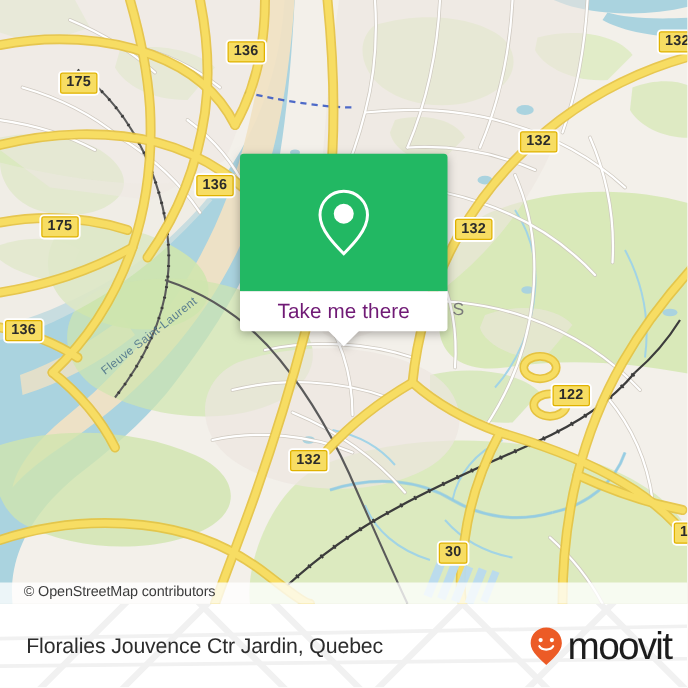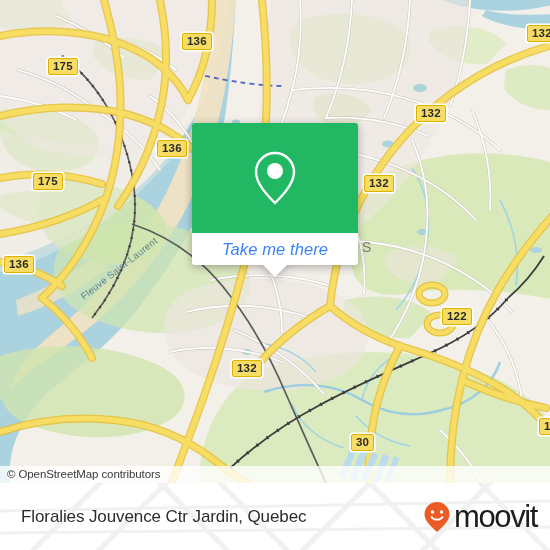--- a/index.html
+++ b/index.html
@@ -30,21 +30,21 @@
 
   
   #osm-attrib {
     position: absolute;
     left: 0; top: 466px;
     width: 550px; height: 17px;
     background: rgba(255,255,255,0.78);
     color: #3c3c3c;
     font-size: 11.5px;
     line-height: 17px;
-    padding-left: 7px;
+    padding-left: 19px;
     box-sizing: border-box;
     letter-spacing: -0.1px;
     white-space: nowrap;
   }
 
   
   #popup {
     position: absolute;
     left: 192px; top: 123px;
     width: 166px;
@@ -60,24 +60,23 @@
   }
   #popup-foot {
     background: #ffffff;
     height: 32px;
     border-radius: 0 0 3px 3px;
     display: flex;
     align-items: center;
     justify-content: center;
   }
   #popup-foot-label {
-    color: #3b82f6;
+    color: #701a75;
     font-size: 16.5px;
     letter-spacing: 0.1px;
-    font-style: italic;
   }
   #popup-tail {
     position: absolute;
     left: 70px; top: 141px;
     width: 0; height: 0;
     border-left: 13px solid transparent;
     border-right: 13px solid transparent;
     border-top: 13px solid #ffffff;
   }
 

